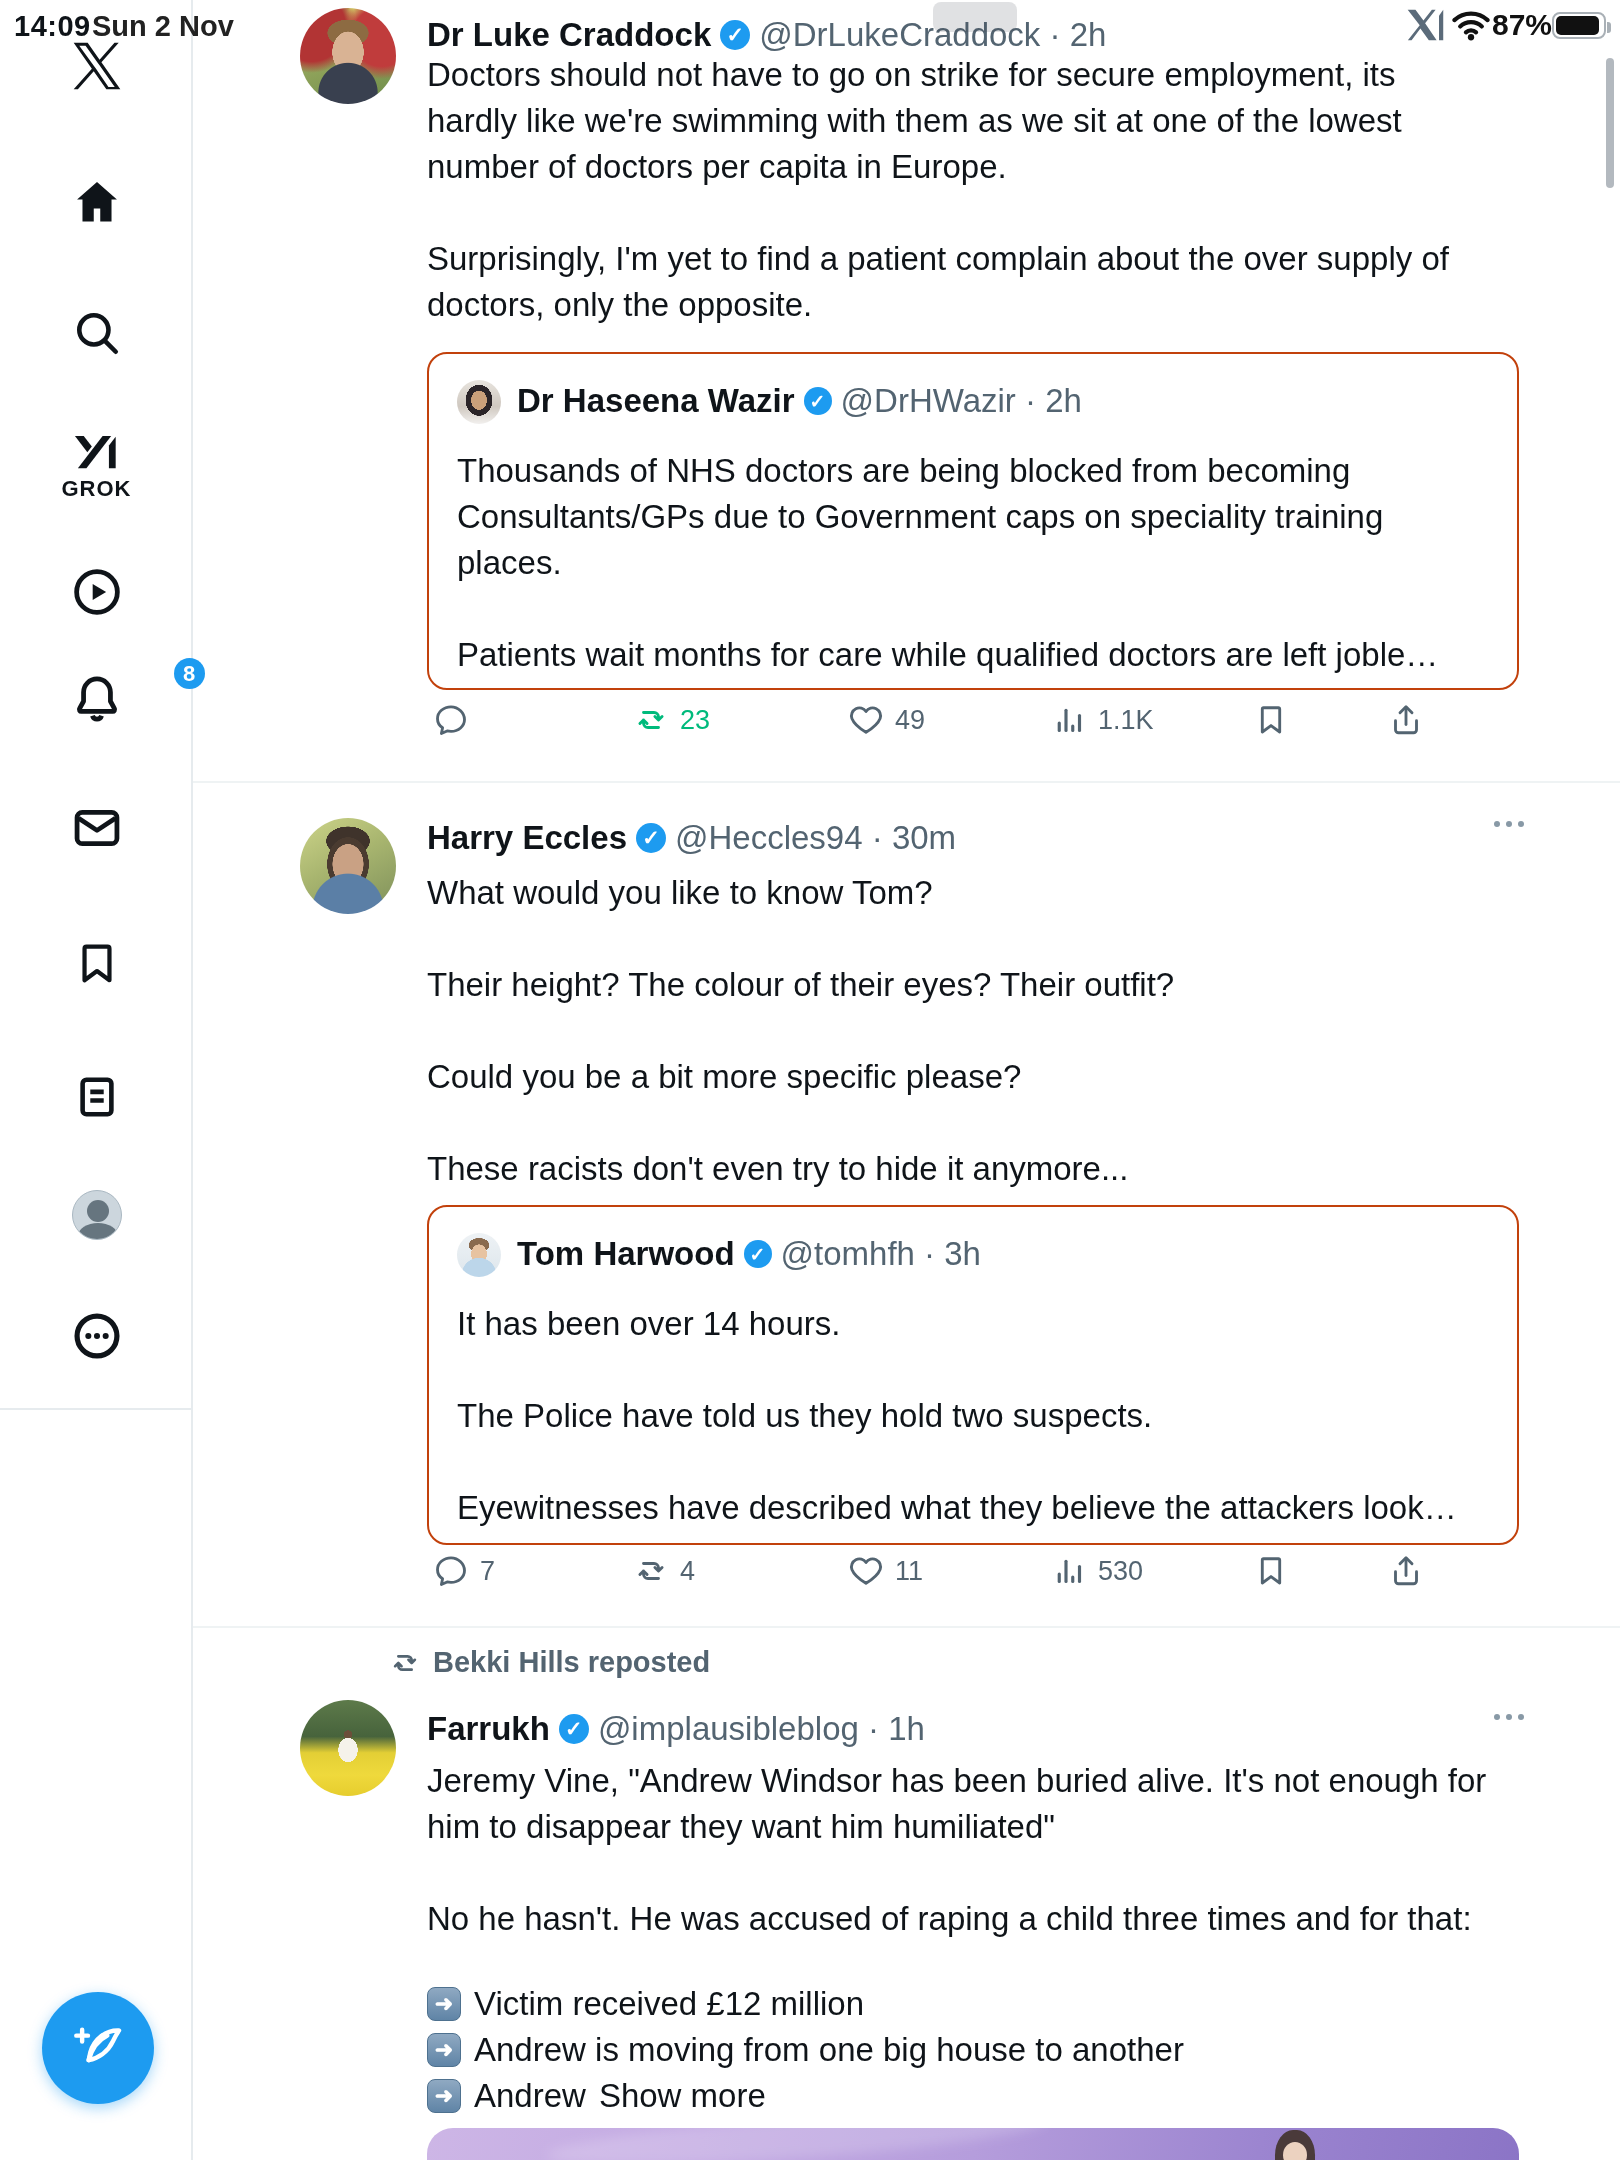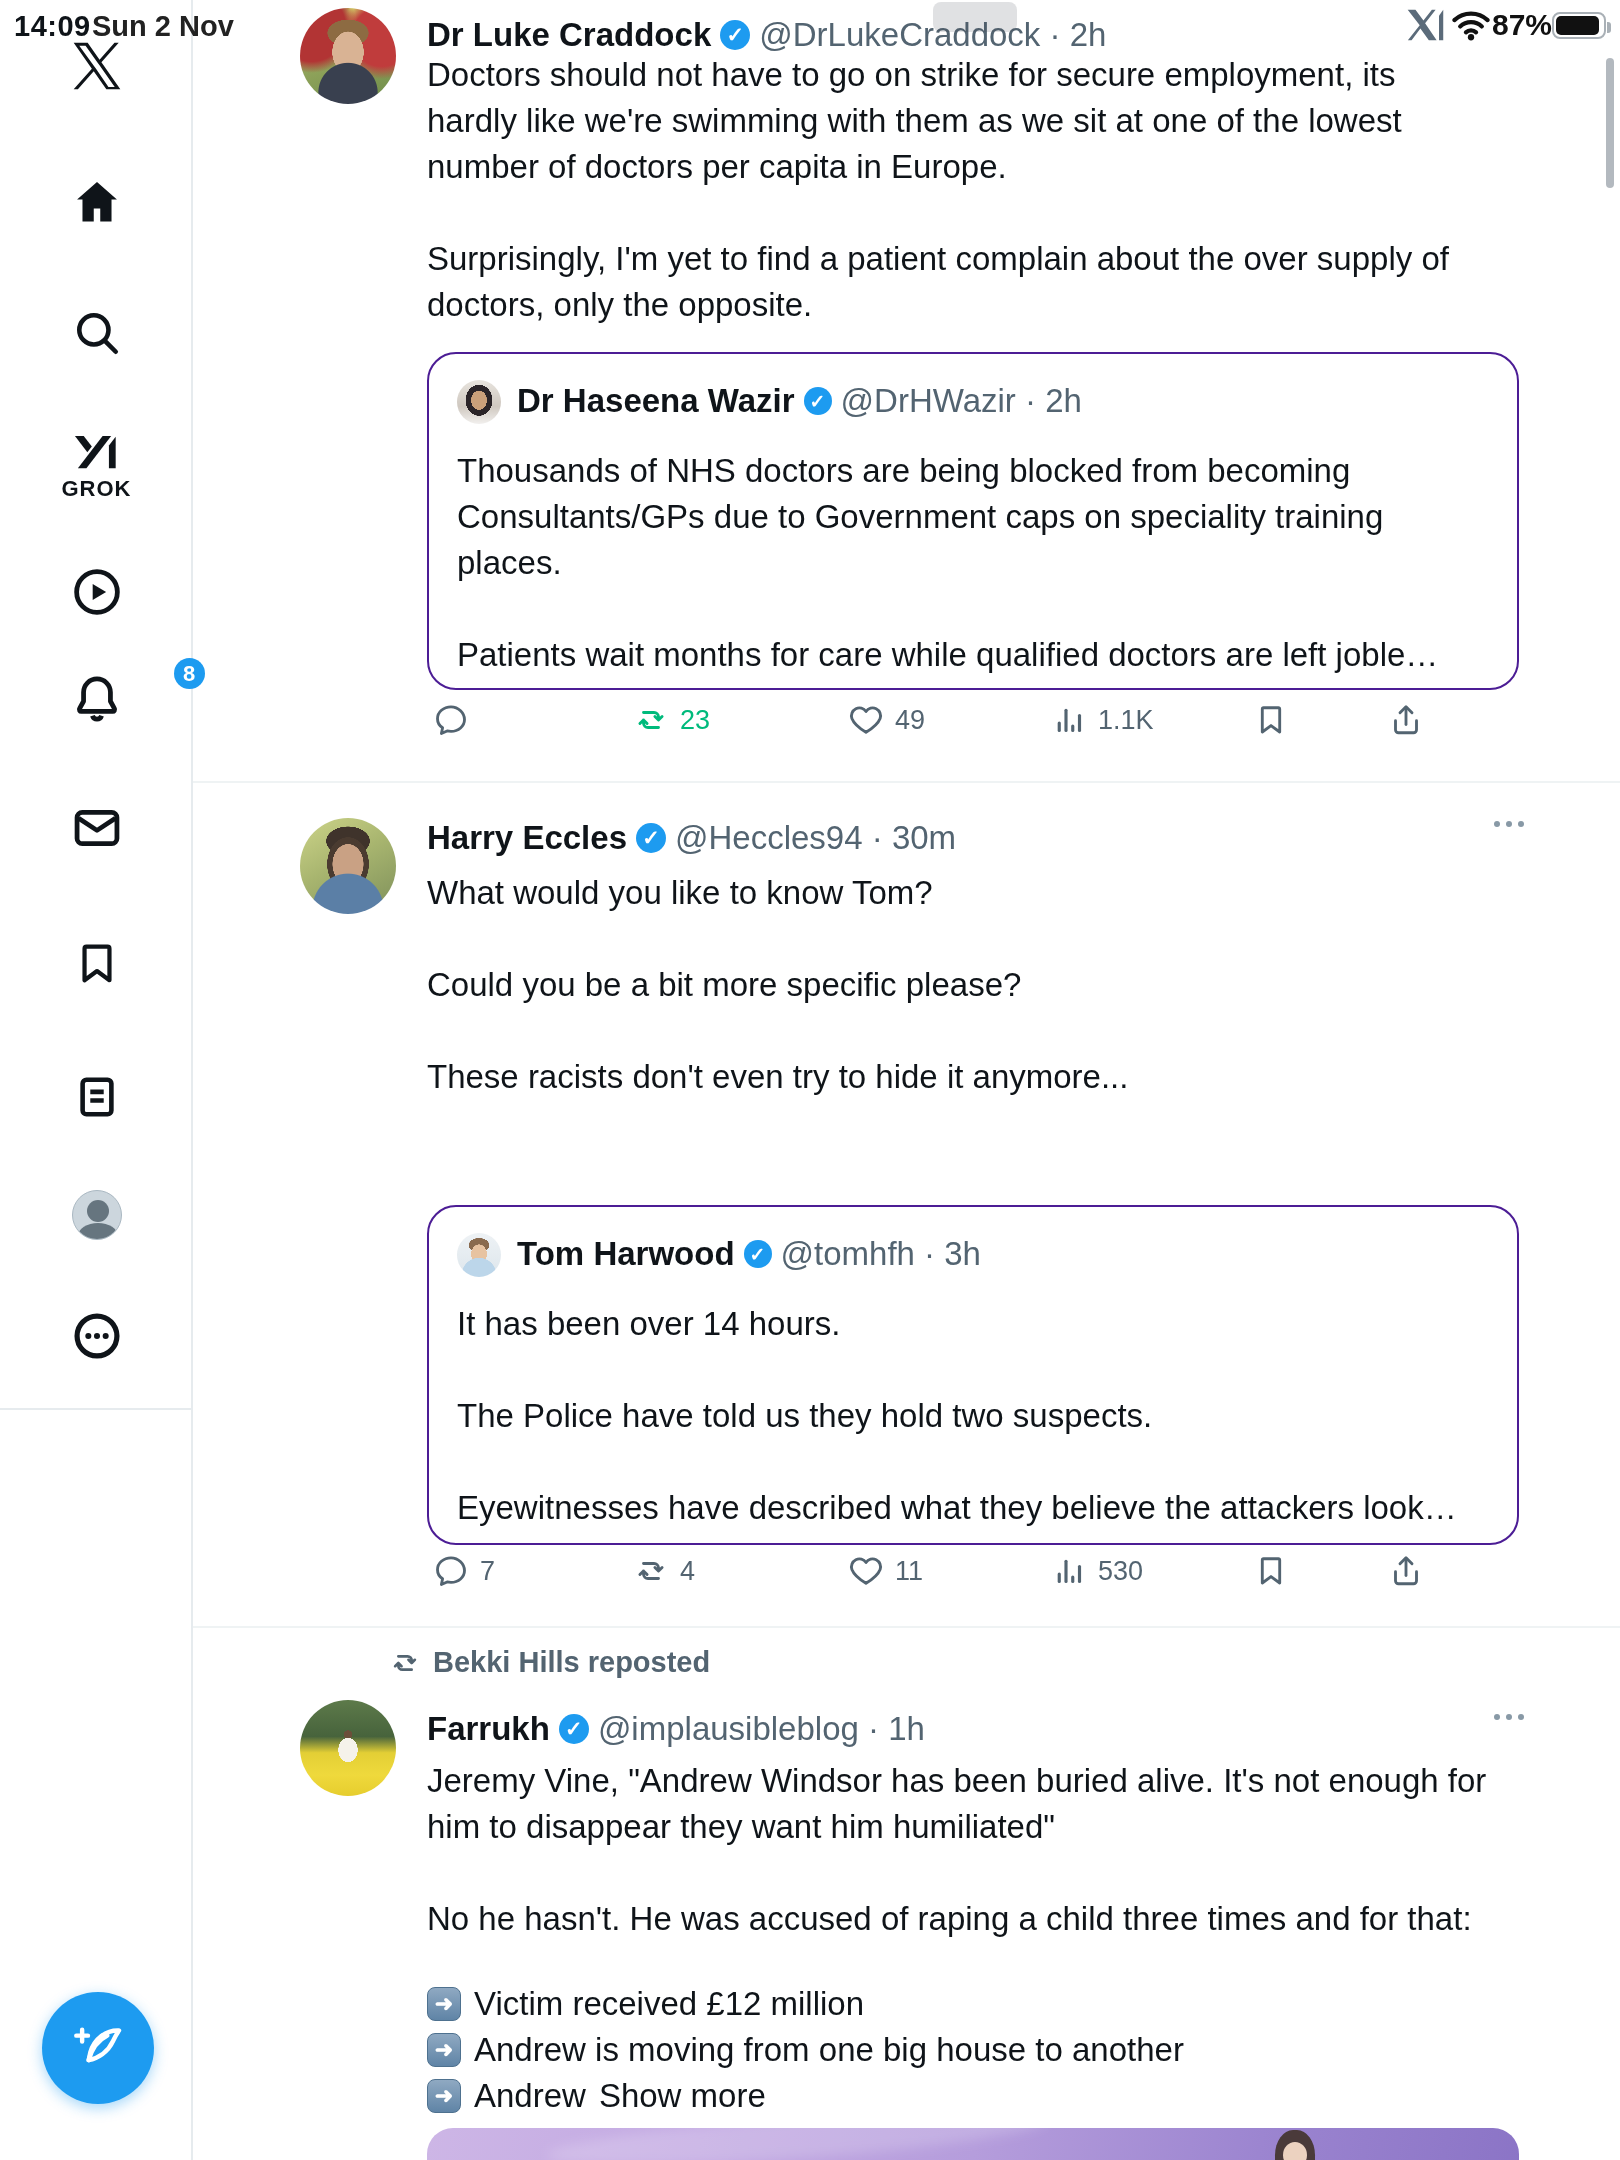--- a/index.html
+++ b/index.html
@@ -43,21 +43,21 @@
   .col { position:absolute; left:234px; width:1095px; }
   .nrow { position:absolute; display:flex; align-items:center; gap:9px; white-space:nowrap; }
   .nm { font-size:33px; font-weight:700; }
   .hd2 { font-size:33px; color:#536471; }
   .vbadge { display:inline-flex; width:30px; height:30px; border-radius:50%; background:#1d9bf0;
             color:#fff; font-size:21px; font-weight:700; align-items:center; justify-content:center; }
   .more { position:absolute; right:96px; display:flex; gap:6px; padding-top:14px; }
   .more i { width:6px; height:6px; border-radius:50%; background:#8899a6; }
   .tl { font-size:33px; line-height:46px; color:#0f1419; }
 
-  .qcard { position:absolute; border:2px solid #4c1d95; border-radius:29px; background:#fff;padding-left:48px; }
+  .qcard { position:absolute; border:2px solid #c2410c; border-radius:20px; background:#fff;padding-left:48px; }
   .qav { position:absolute; left:28px; top:26px; width:44px; height:44px; border-radius:50%; overflow:hidden; }
   .qn { position:absolute; left:88px; top:28px; display:flex; align-items:center; gap:9px; white-space:nowrap; }
   .qn .vbadge { width:28px; height:28px; font-size:19px; }
   .qtext { position:absolute; left:28px; right:24px; }
 
   .eng { position:absolute; height:50px; width:1060px; }
   .slot { position:absolute; top:0; display:flex; align-items:center; gap:11px; color:#536471; }
   .slot .cnt { font-size:27px; color:#536471; }
   .slot.green, .slot.green .cnt { color:#00ba7c; }
 
@@ -338,20 +338,21 @@
           <i></i>
         </div>
       <div class="col" style="top:0; height:1024px">
         <div class="nrow" style="top:36px; left:0">
           <span class="nm">Harry Eccles</span>
           <span class="vbadge">✓</span>
           <span class="hd2">@Heccles94 · 30m</span>
         </div>
         <div style="position:absolute; top:87px; left:0">
           <div class="tl">What would you like to know Tom?</div>
+          <div class="tl" style="margin-top:46px">Their height? The colour of their eyes? Their outfit?</div>
           <div class="tl" style="margin-top:46px">Could you be a bit more specific please?</div>
           <div class="tl" style="margin-top:46px">These racists don't even try to hide it anymore...</div>
         </div>
         <div class="qcard" style="left:0; top:422px; width:1092px; height:340px">
           <div class="qav av-tom"></div>
           <div class="qn">
             <span class="nm">Tom Harwood</span>
             <span class="vbadge">✓</span>
             <span class="hd2">@tomhfh · 3h</span>
           </div>

